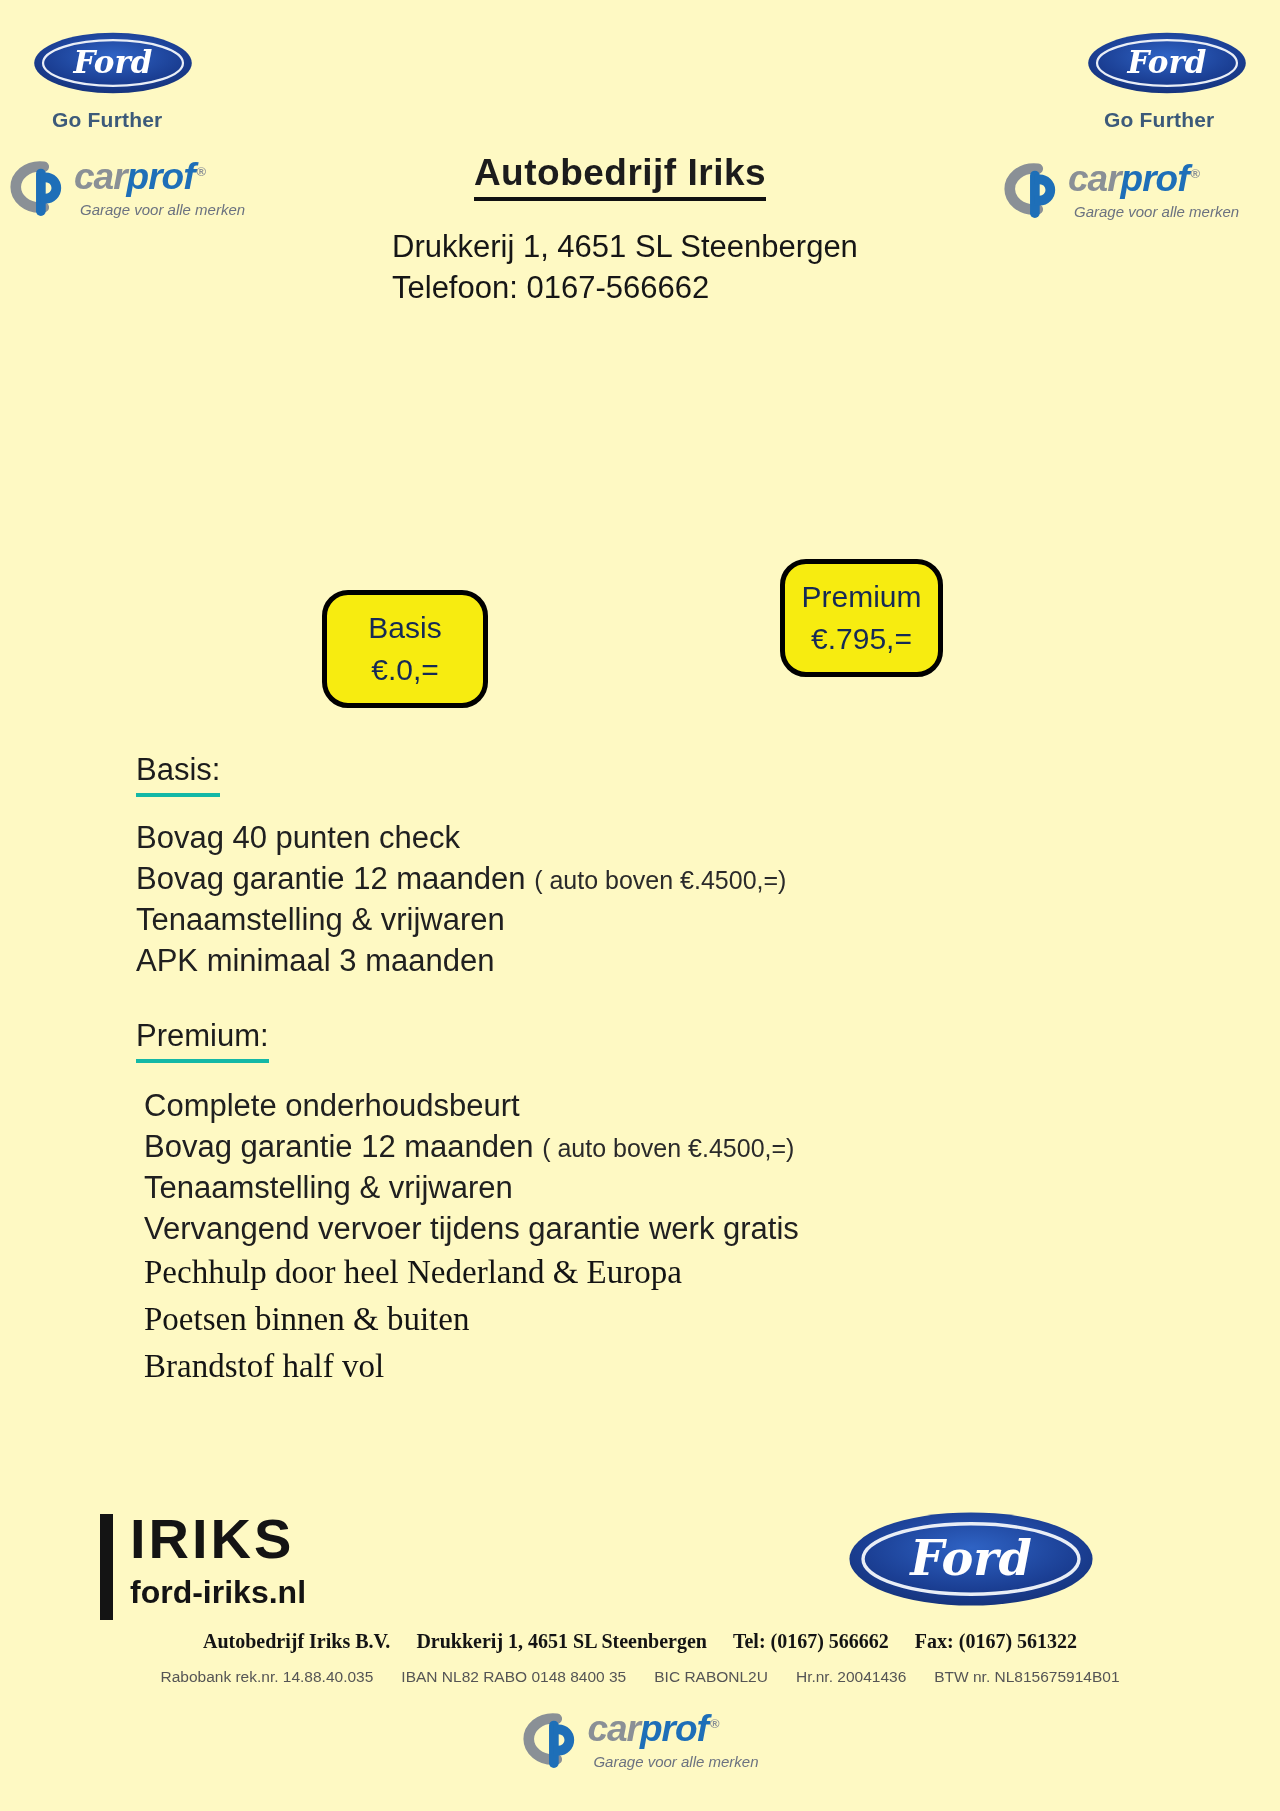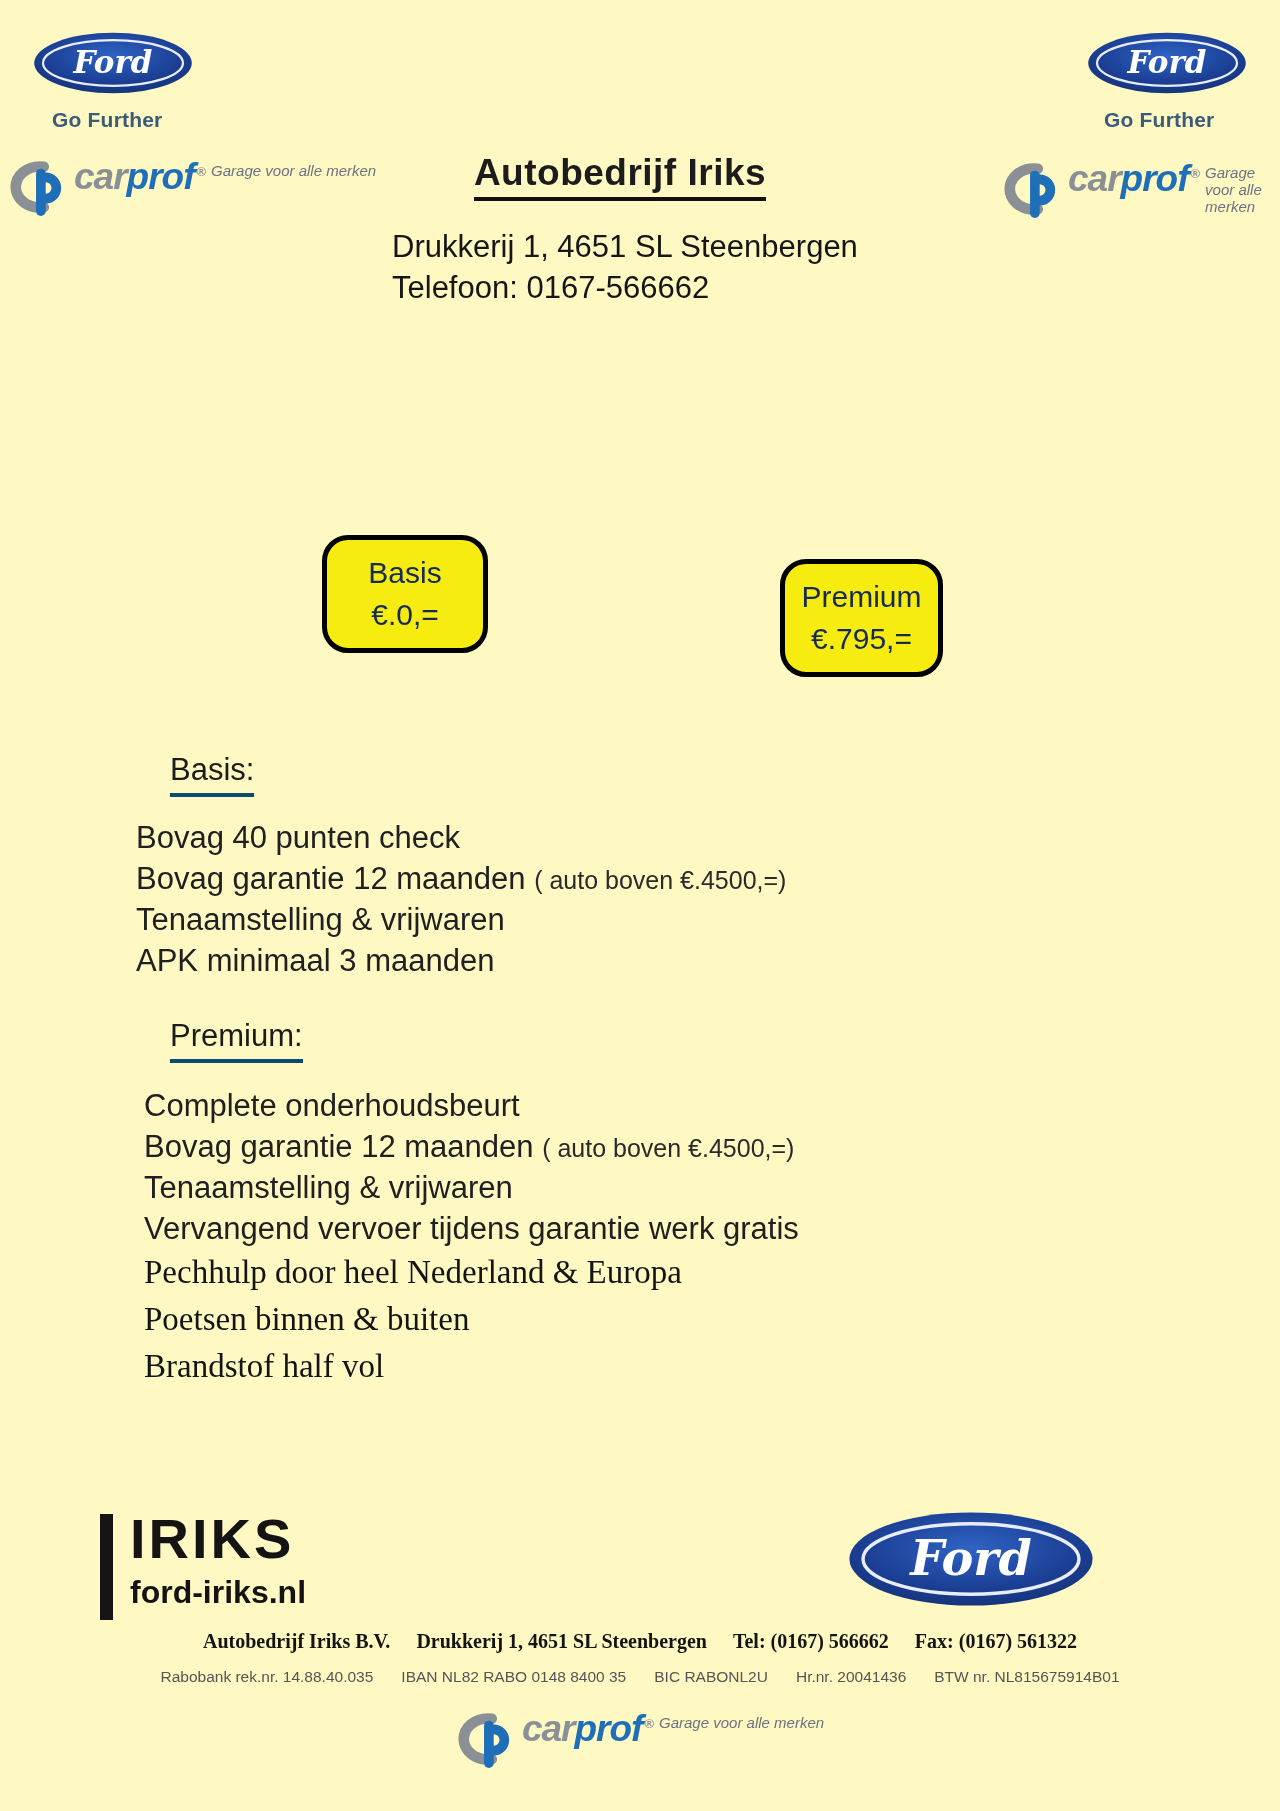--- a/index.html
+++ b/index.html
@@ -23,21 +23,21 @@
   .gf-tl { left:52px; top:108px; }
   .gf-tr { left:1104px; top:108px; }
 
   
   .carprof { position:absolute; display:flex; align-items:flex-start; gap:8px; }
   .carprof-tl { left:8px; top:158px; }
   .carprof-tr { left:1002px; top:160px; }
   .carprof-bottom { left:0; top:1710px; width:100%; justify-content:center; }
   .cp-mark { width:58px; height:58px; flex:0 0 auto; }
   .cp-mark svg { width:100%; height:100%; display:block; }
-  .cp-col { display:flex; }
+  .cp-col { display:flex; flex-direction:column; }
   .cp-word { font-weight:bold; font-style:italic; font-size:37px; letter-spacing:-1px; line-height:1.05; }
   .cp-car { color:#8a9096; }
   .cp-prof { color:#1e6fb8; }
   .cp-reg { font-size:13px; color:#8a9096; font-style:normal; vertical-align:super; margin-left:2px; }
   .cp-tagline { font-style:italic; font-size:15px; color:#6b7280; margin-top:4px; margin-left:6px; }
   .carprof-bottom .cp-tagline { text-align:center; }
 
   
   .title-wrap { position:absolute; left:340px; top:152px; width:560px; text-align:center; }
   .doc-title {
@@ -53,28 +53,28 @@
     display:flex; align-items:center; justify-content:center;
   }
   .banner-label { font-size:34px; font-weight:800; color:#13265c; letter-spacing:0.5px; }
 
   
   .badge {
     position:absolute; background:#f7ec10; border:5px solid #000; border-radius:26px;
     display:flex; flex-direction:column; justify-content:center; align-items:center;
     color:#152a55; font-size:30px; line-height:42px; font-weight:500;
   }
-  .badge-basis { left:322px; top:535px; width:166px; height:118px; }
+  .badge-basis { left:322px; top:590px; width:166px; height:118px; }
   .badge-premium { left:780px; top:559px; width:163px; height:118px; }
 
   
   .section-heading {
     position:absolute; left:136px; font-size:31px; color:#1c1c1c;
   }
-  .section-heading span { display:inline-block; border-bottom:4px solid #0c4a6e; padding-bottom:5px;margin-left:34px; }
+  .section-heading span { display:inline-block; border-bottom:4px solid #14b8a6; padding-bottom:5px; }
   .heading-basis { top:752px; }
   .heading-premium { top:1018px; }
 
   .pkg-list { position:absolute; left:136px; }
   .list-basis { top:818px; }
   .list-premium { top:1086px;margin-left:8px; }
   .pkg-item { font-size:31px; line-height:39px; color:#202020; white-space:nowrap; }
   .pkg-item .note { font-size:25px; color:#2a2a2a; }
   .pkg-item.serif { font-family:"Liberation Serif", serif; font-size:33px; line-height:44px; color:#141414; }
 

